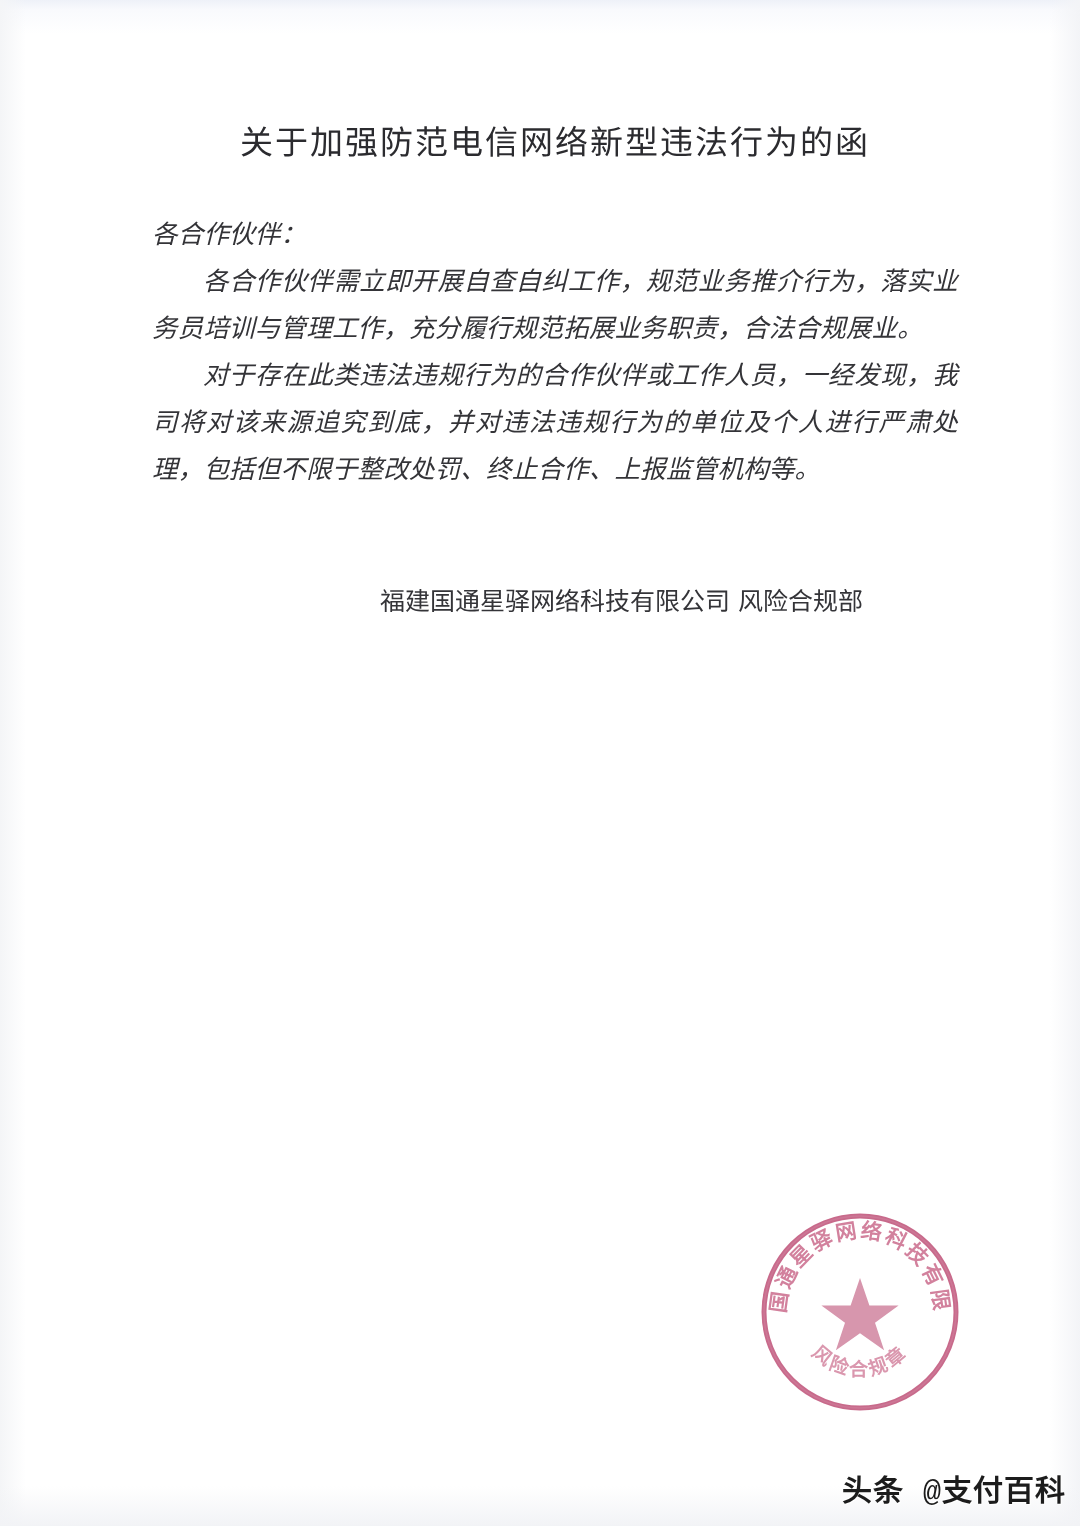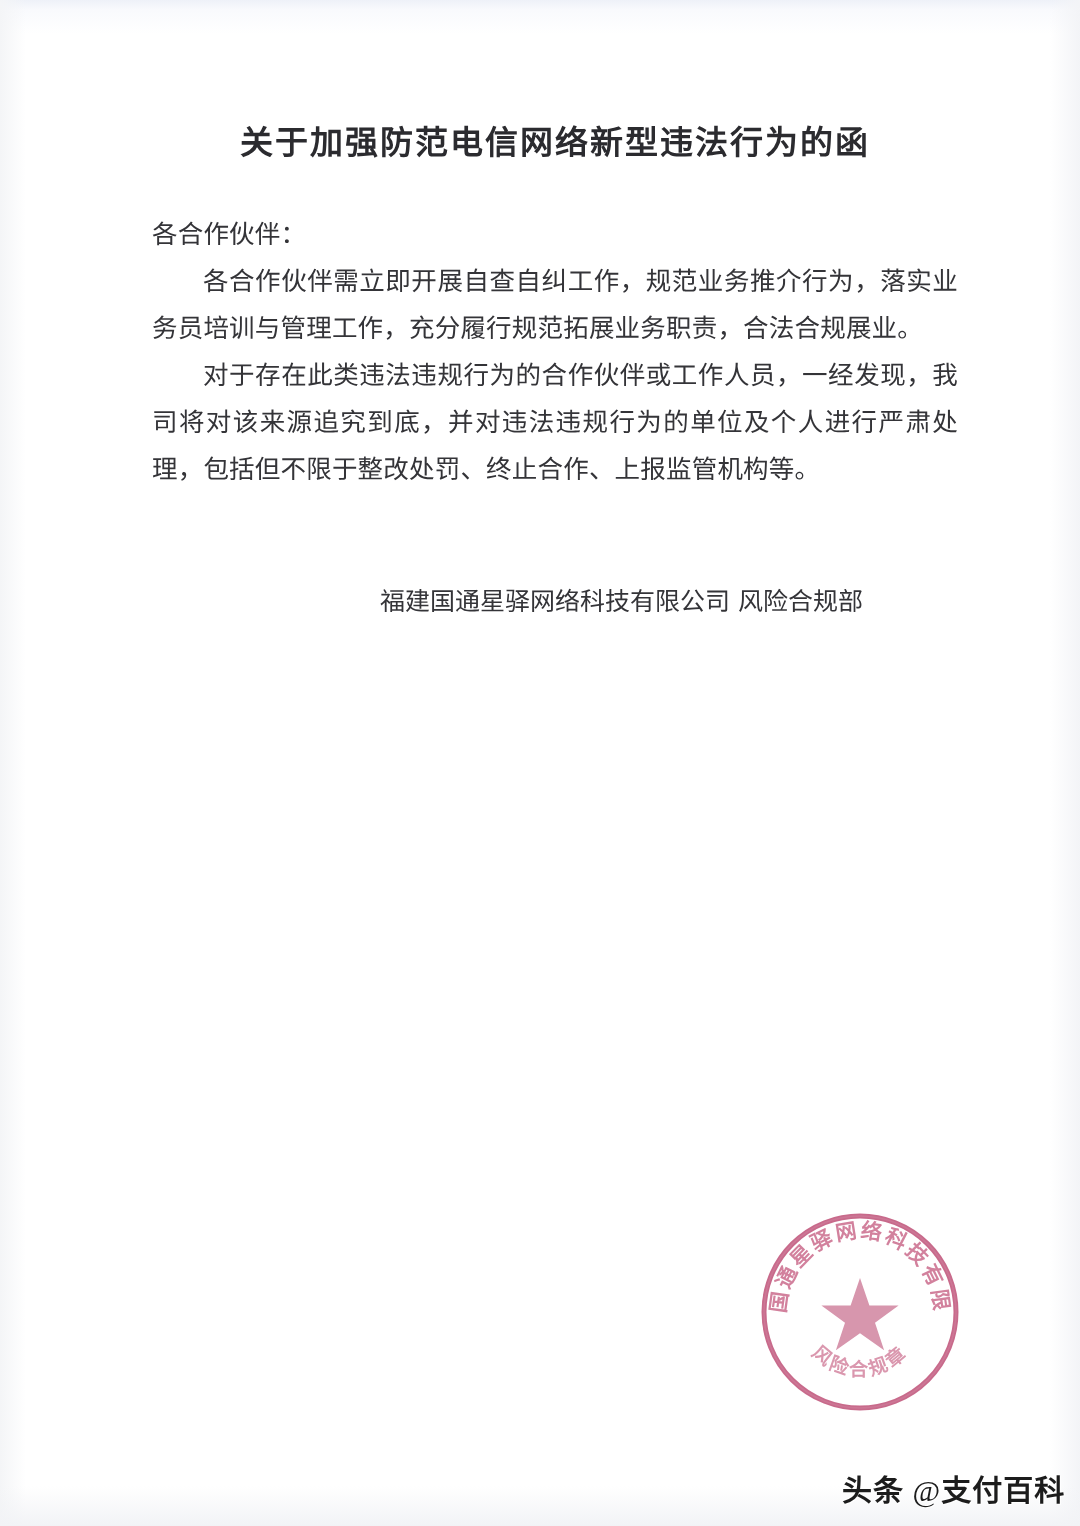--- a/index.html
+++ b/index.html
@@ -46,35 +46,36 @@
     left: 152px;
     top: 0;
     width: 806px;
   }
 
   .doc-title {
     margin: 0;
     padding-top: 122px;
     text-align: center;
     font-size: 33px;
-    font-weight: 700;
+    font-weight: 400;
     letter-spacing: 2px;
     color: #2b2b2f;
     font-family: "DejaVu Serif", "Liberation Serif", serif;
     line-height: 1.3;
   }
 
   .body-block {
     margin-top: 46px;
     color: #343438;
     font-size: 25.5px;
     line-height: 47px;
     letter-spacing: 0.2px;
     text-align: justify;
     text-justify: inter-ideograph;
+    font-style: italic;
   }
 
   .para {
     margin: 0;
     text-indent: 2em;
   }
   .para.no-indent {
     text-indent: 0;
   }
 
@@ -101,21 +102,21 @@
     opacity: 0.82;
     pointer-events: none;
   }
   .seal svg { display: block; width: 100%; height: 100%; }
 
   
   .watermark {
     position: absolute;
     left: 842px;
     top: 1466px;
-    font-family: Liberation Serif, serif;
+    font-family: Liberation Mono, monospace;
     font-size: 30px;
     font-weight: 700;
     color: #1c1c1c;
     letter-spacing: 1px;
     white-space: nowrap;
     text-shadow:
       1px 1px 0 rgba(255,255,255,0.9),
       -1px -1px 0 rgba(255,255,255,0.9);
   }
   .watermark .wm-at {

